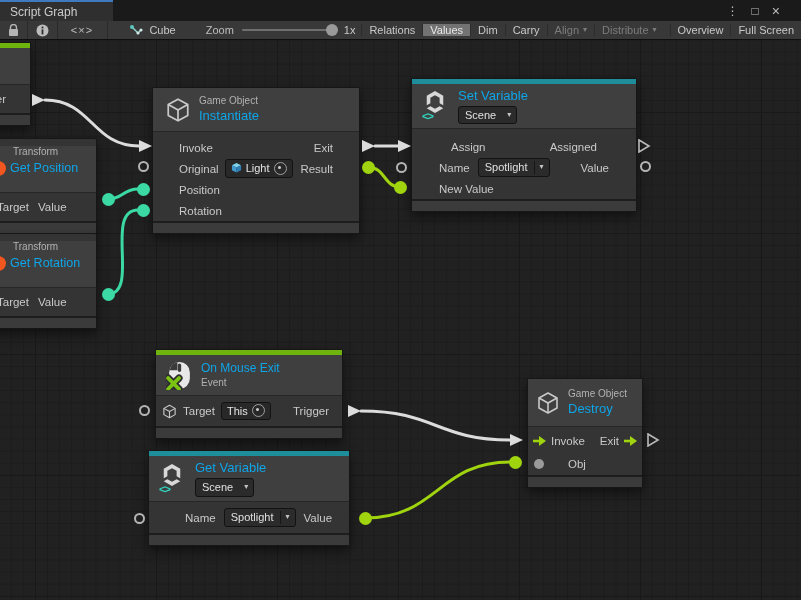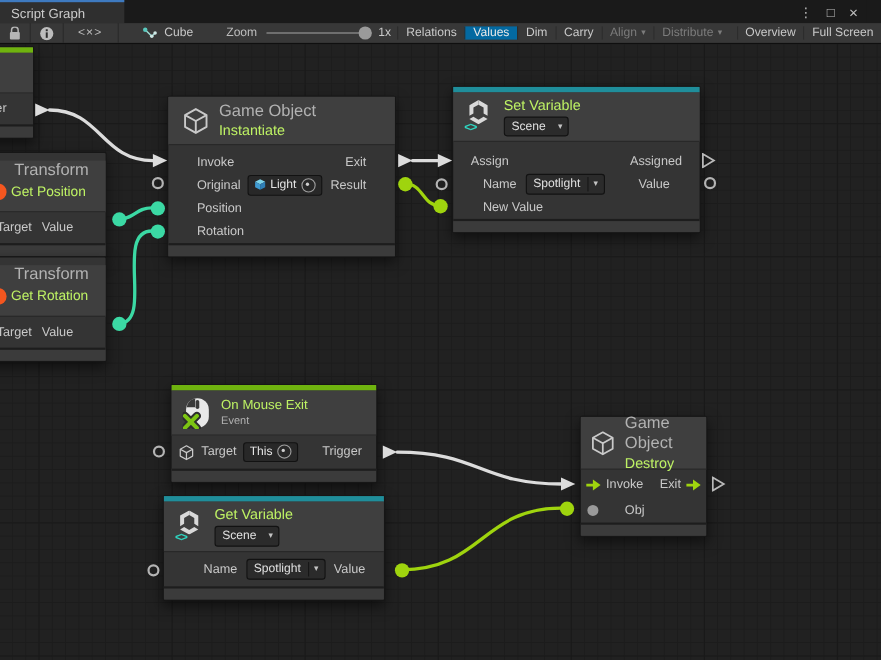--- a/index.html
+++ b/index.html
@@ -20,43 +20,43 @@
   .tsep{width:1px;background:#2a2a2a}
   .codebtn{width:66px}
   .crumb{display:flex;align-items:center;gap:6px;margin-left:22px}
   .zoomer{display:flex;align-items:center;margin-left:30px}
   .zlbl{margin-right:8px;color:#bdbdbd}
   .ztrack{position:relative;width:96px;height:2px;background:#6f6f6f;border-radius:1px}
   .zhandle{position:absolute;left:84px;top:-5px;width:12px;height:12px;border-radius:50%;background:#9a9a9a}
   .zval{margin-left:6px}
   .tbgroup{display:flex;align-items:center;margin-left:6px}
   .tbbtn{display:flex;align-items:center;padding:0 7px;border-left:1px solid #2c2c2c;white-space:nowrap}
-  .tbbtn.active{background:#0369a1;color:#e8e8e8}
+  .tbbtn.active{background:#737373;color:#e8e8e8}
   .tbbtn.disabled{color:#7c7c7c}
   .caret{font-size:8px;margin-left:4px;line-height:1}
   
   .canvas{position:absolute;top:40px;left:0;right:0;bottom:0;overflow:hidden;background-color:#212121;
     background-image:
       linear-gradient(#191919 1px,transparent 1px),
       linear-gradient(90deg,#191919 1px,transparent 1px),
       linear-gradient(#1c1c1c 1px,transparent 1px),
       linear-gradient(90deg,#1c1c1c 1px,transparent 1px);
     background-size:121px 121px,121px 121px,12.1px 12.1px,12.1px 12.1px;
     background-position:35px 72px,35px 72px,35px 72px,35px 72px}
   #edges{position:absolute;top:0;left:0;pointer-events:none}
   
   .node{position:absolute;background:#343434;border:1px solid #161616;border-radius:2px;
         box-shadow:0 5px 12px rgba(0,0,0,.5);box-sizing:border-box;color:#c6c6c6}
   .bar{height:5px}
   .bar.teal{background:#1f8e9b}
   .bar.green{background:#6fb30f}
   .nhdr{background:#3f3f3f;border-bottom:1px solid #262626;display:flex;align-items:center;gap:8px;
         padding:0 12px;box-sizing:border-box}
-  .ncat{font-size:15px;color:#b2b2b2;line-height:1.25}
-  .nttl{font-size:13px;color:#bef264;line-height:1.25}
+  .ncat{font-size:10px;color:#b2b2b2;line-height:1.25}
+  .nttl{font-size:13px;color:#0ea5e9;line-height:1.25}
   .nsub{font-size:10px;color:#b2b2b2;line-height:1.3}
   .nftr{background:#3b3b3b;border-top:2px solid #1d1d1d;height:10px}
   .nrow{display:flex;align-items:center;font-size:11.5px;color:#c9c9c9;box-sizing:border-box}
   .rlab{white-space:nowrap}
   .rright{margin-left:auto;white-space:nowrap}
   
   .pill{display:inline-flex;align-items:center;gap:4px;background:#282828;border:1px solid #121212;
         border-radius:3px;padding:1px 5px;font-size:11px;color:#e4e4e4;line-height:1.3}
   .dd{display:inline-flex;align-items:center;background:#2b2b2b;border:1px solid #121212;border-radius:3px;
       font-size:11px;color:#e0e0e0;line-height:1.3}
@@ -247,21 +247,21 @@
         </span>
         <span>
           <div class="nttl">Set Variable</div>
           <span class="dd" style="margin-top:2px">
             <span class="txt">Scene</span>
             <span class="arr">▾</span>
           </span>
         </span>
       </div>
       <div style="padding-top:7px">
-        <div class="nrow" style="height:21px;padding:0 16px">
+        <div class="nrow" style="height:21px;padding:0 39px">
           <span class="rlab">Assign</span>
           <span class="rright">Assigned</span>
         </div>
         <div class="nrow" style="height:21px;padding:0 27px">
           <span class="rlab">Name</span>
           <span class="dd split" style="margin-left:8px">
             <span class="txt">Spotlight</span>
             <span class="arr">▾</span>
           </span>
           <span class="rright">Value</span>

